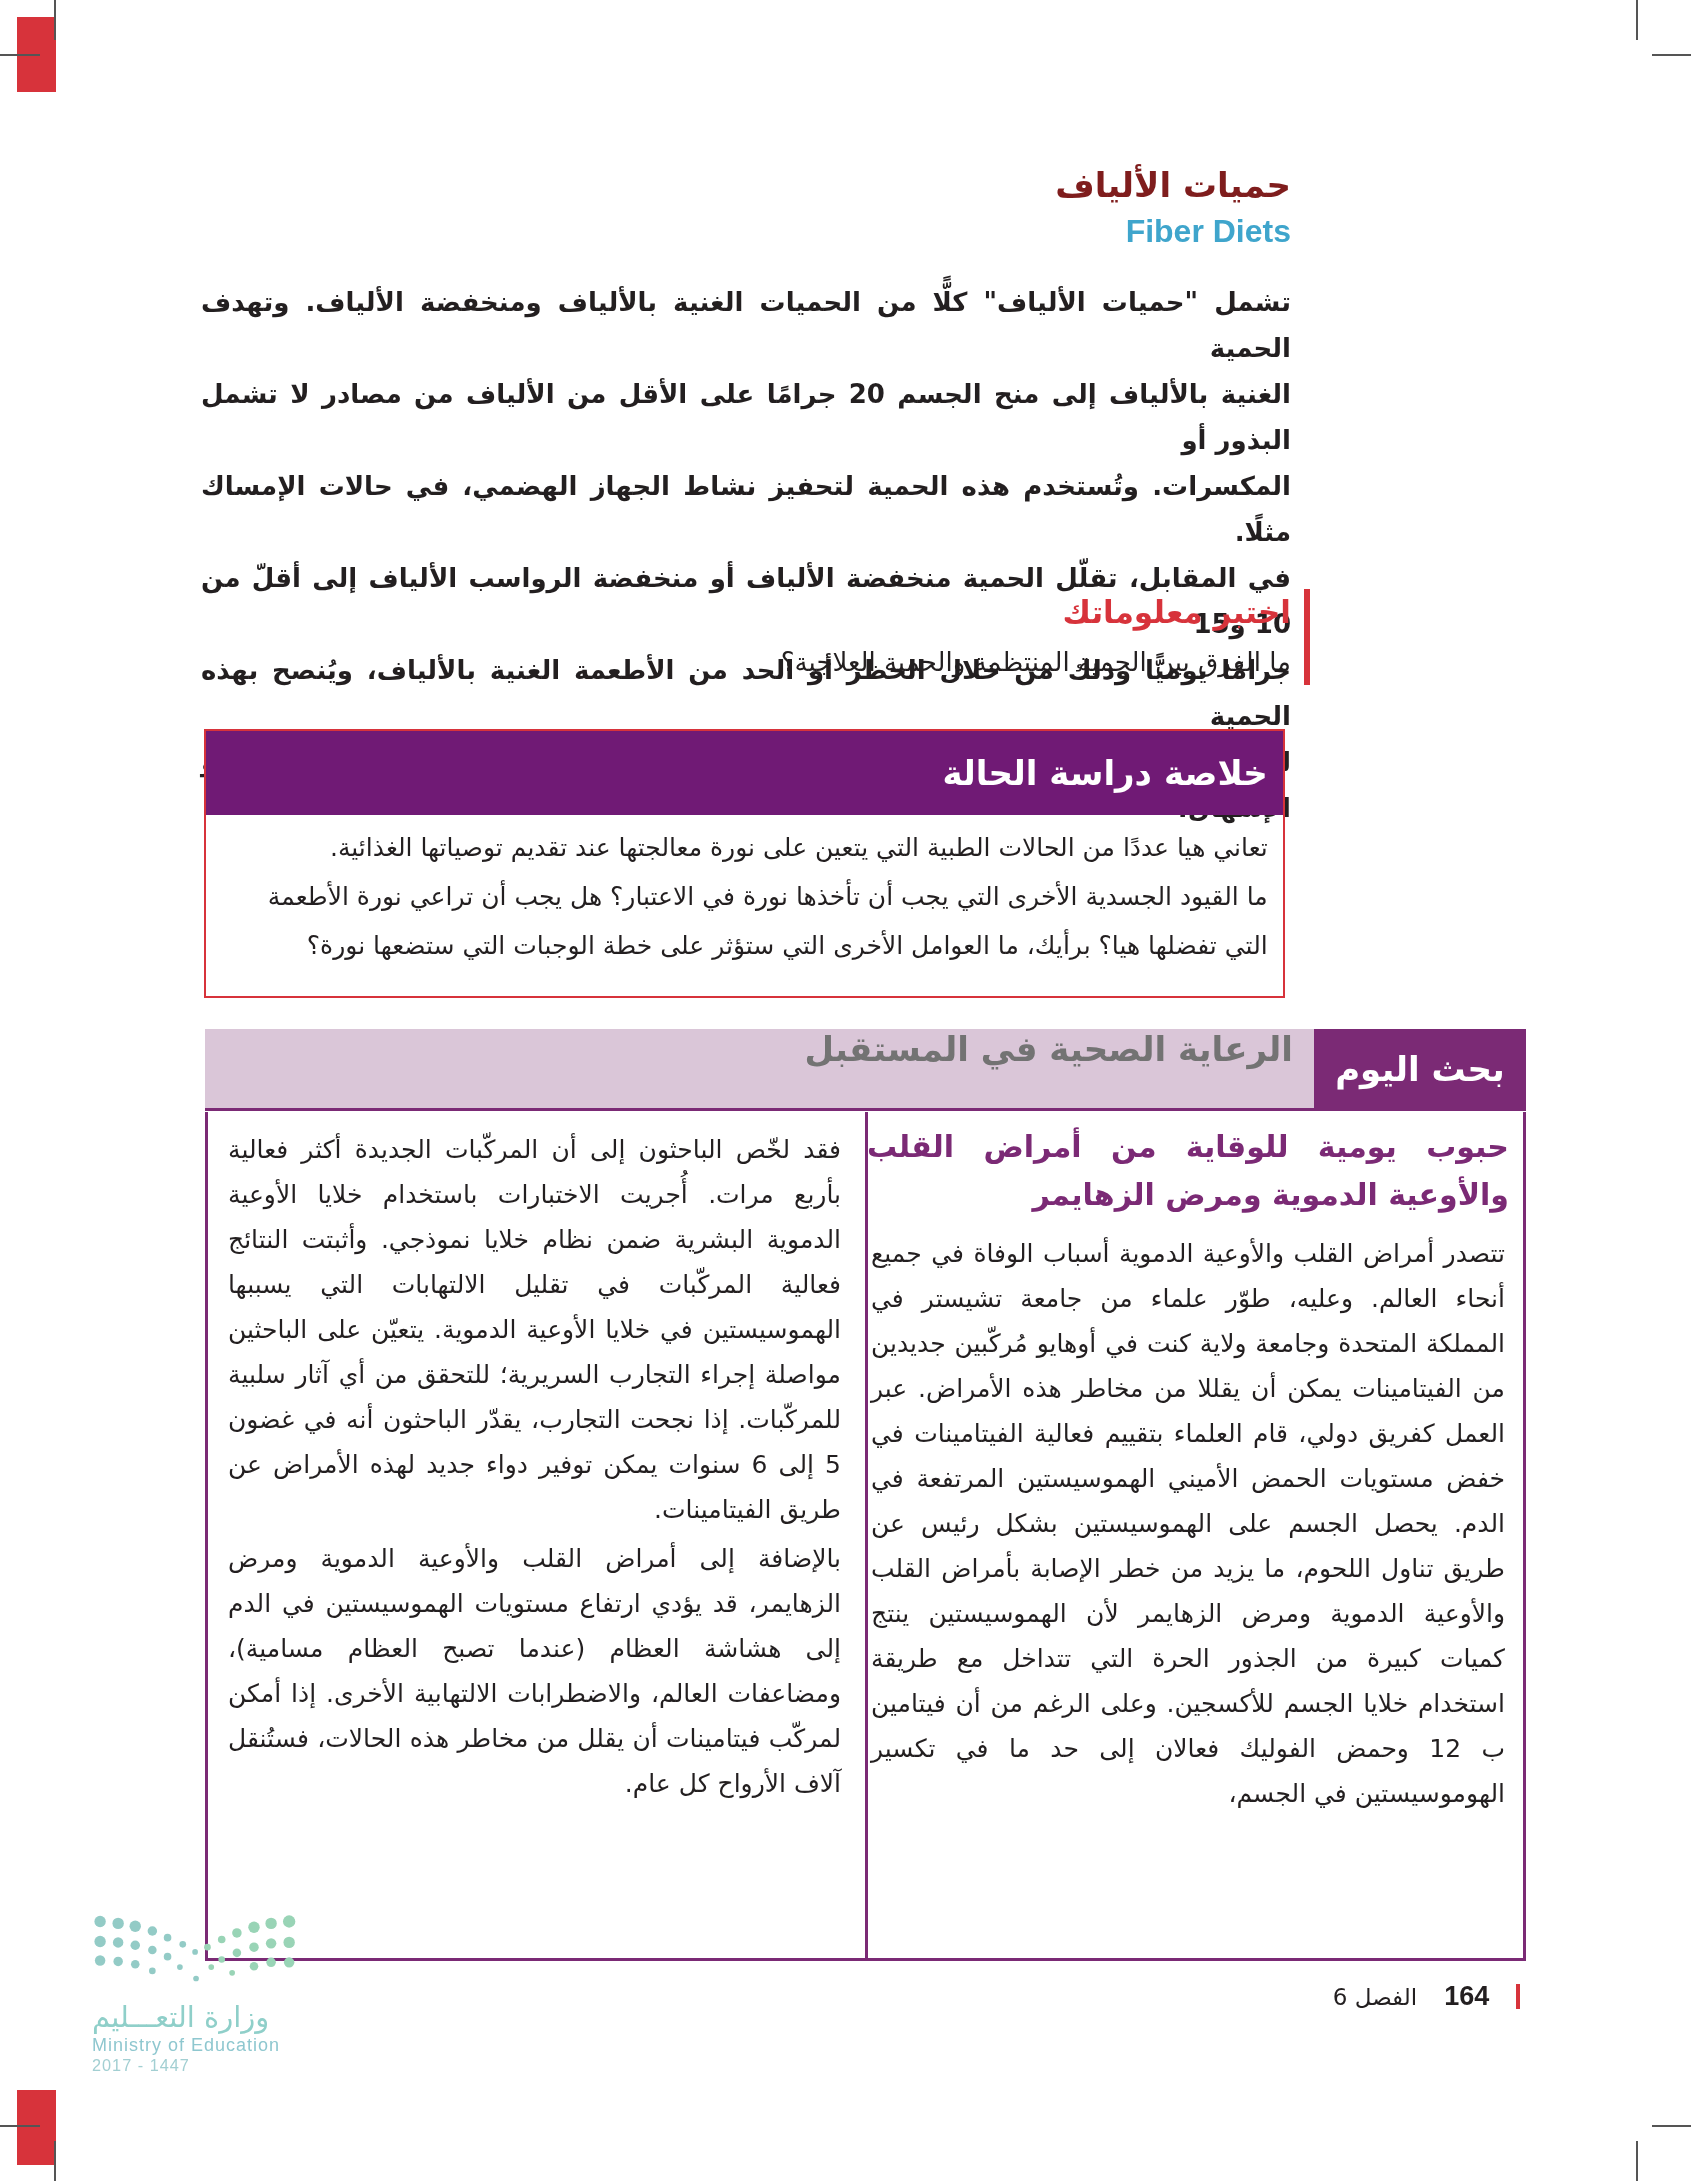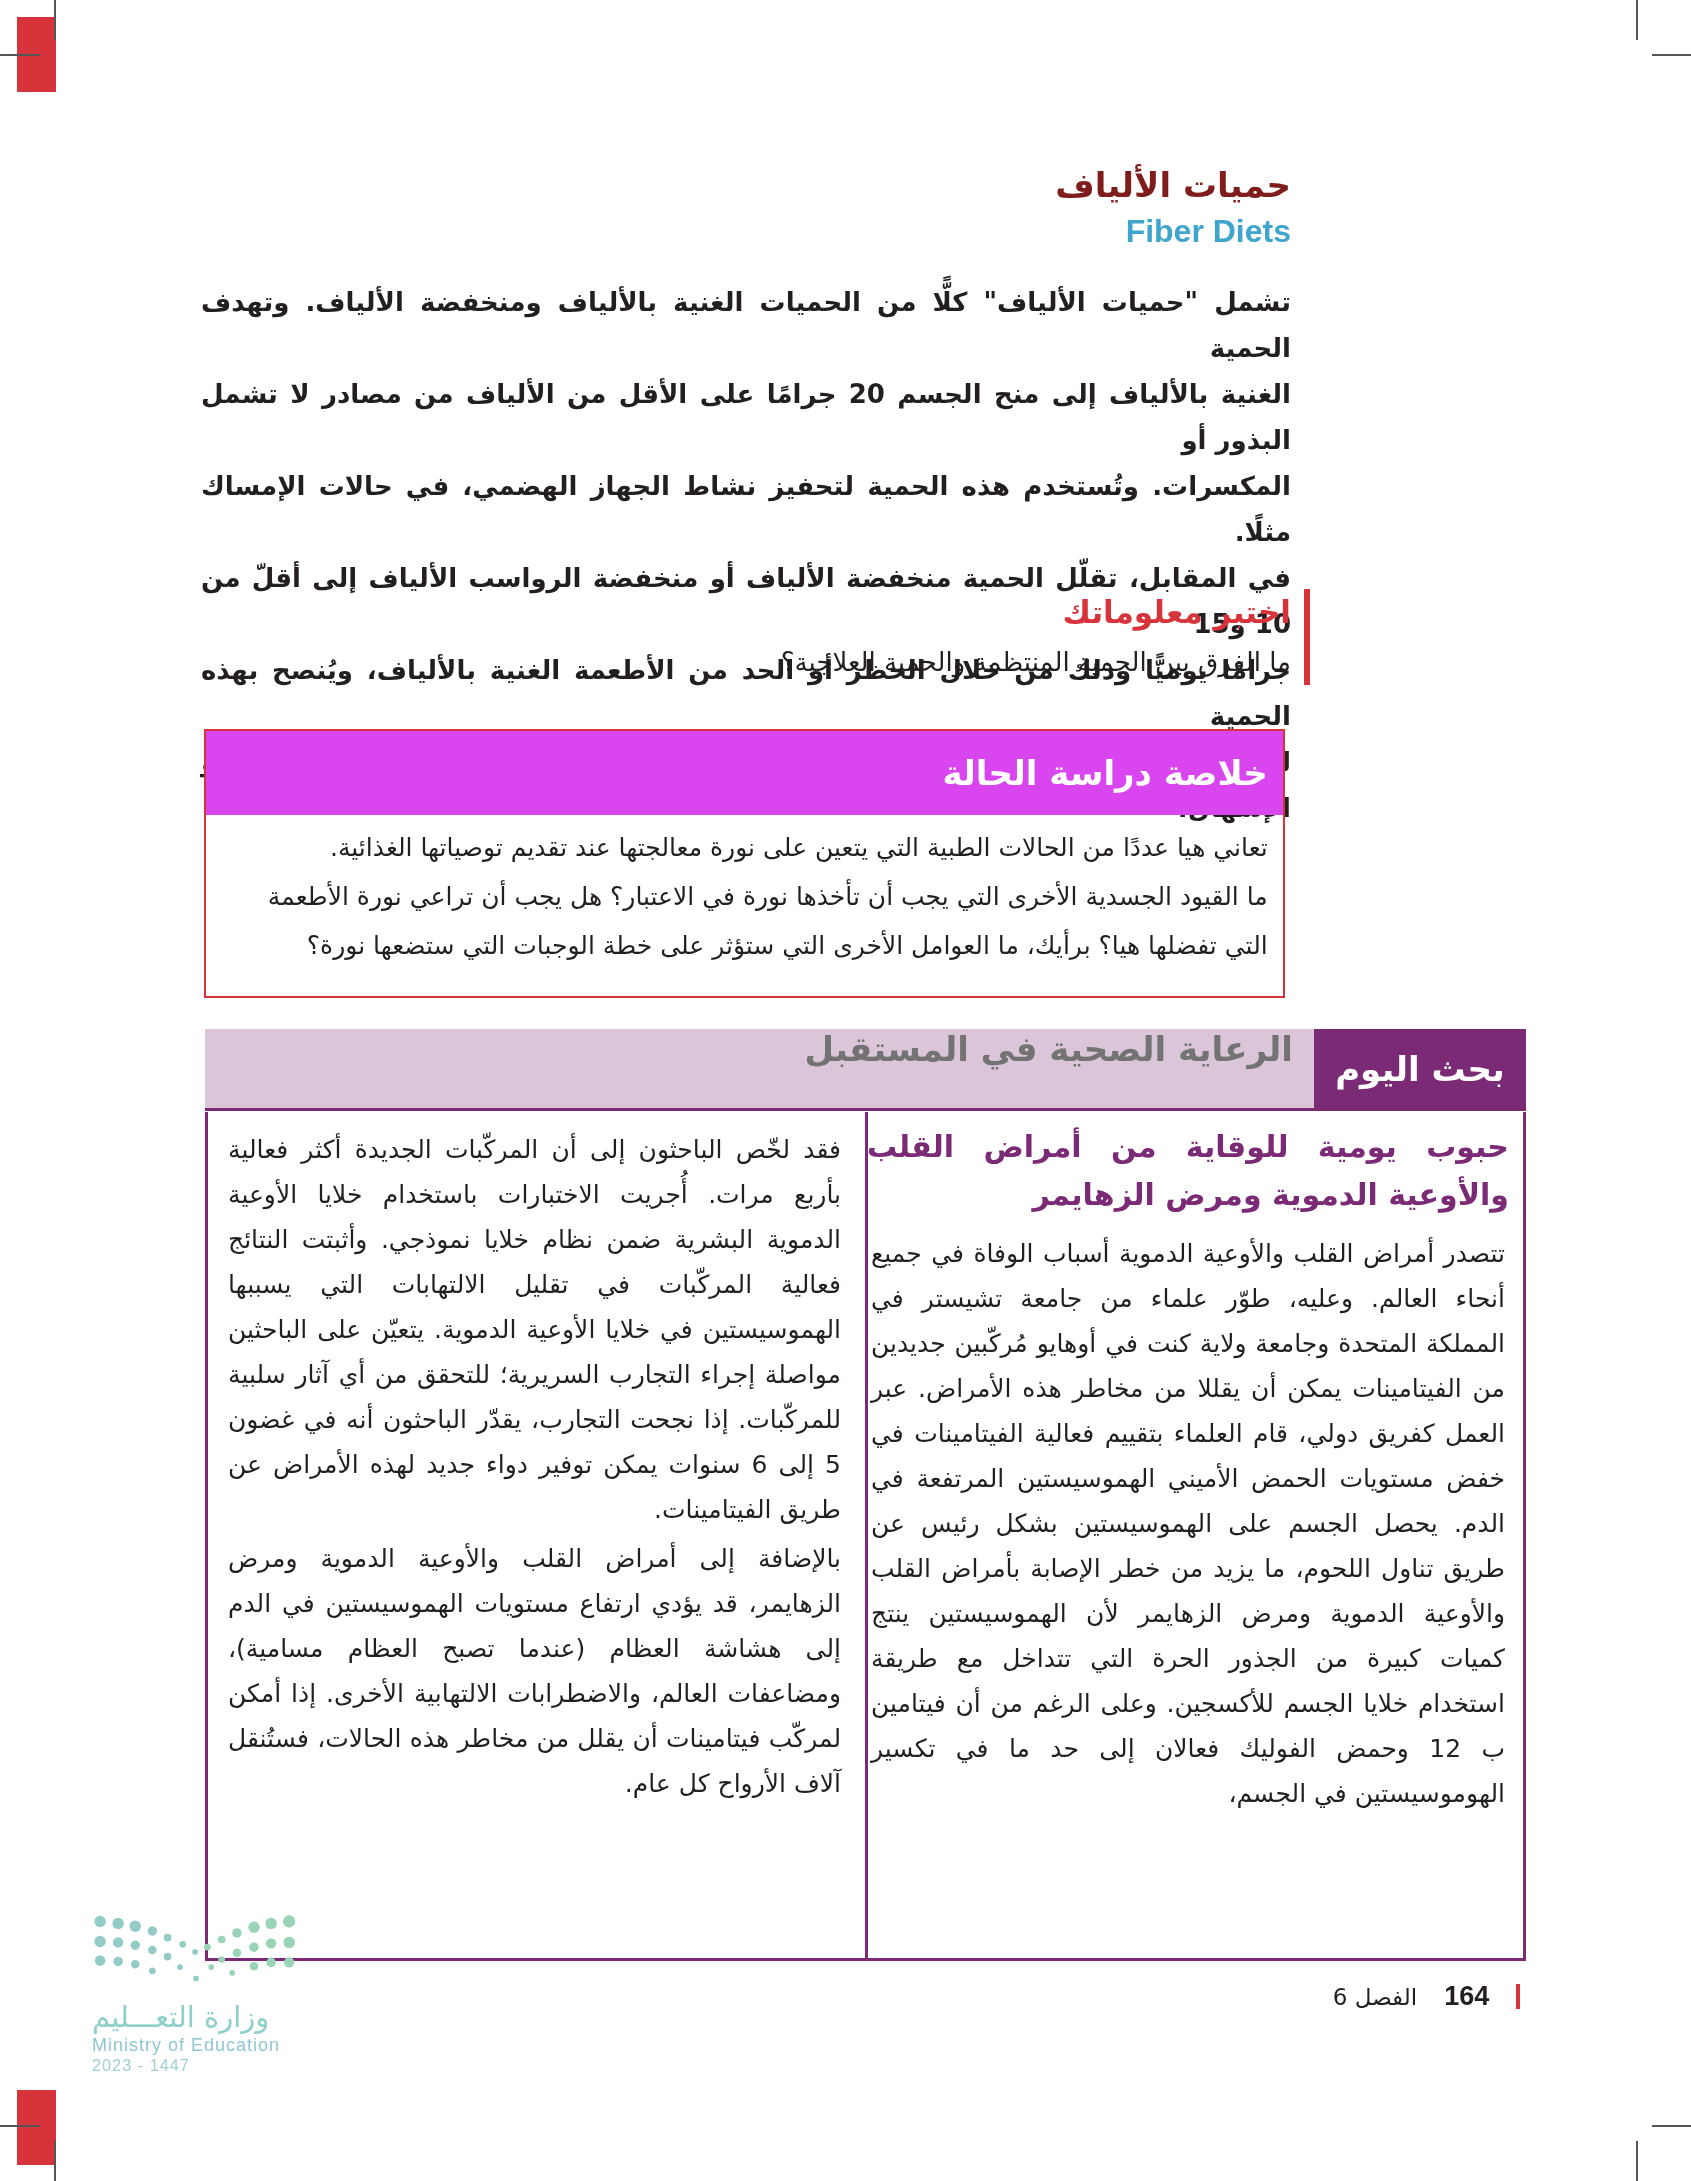--- a/index.html
+++ b/index.html
@@ -32,21 +32,21 @@
   .tyk { position:absolute; right:401px; top:589px; width:860px; direction:rtl; }
   .tyk-bar { position:absolute; right:-19px; top:0; width:5.7px; height:96px; background:#d7333b; }
   .tyk-title { color:#d7333b; font-weight:bold; font-size:31px; line-height:46px; text-align:right; }
   .tyk-q { font-size:26px; line-height:46px; text-align:right; margin-top:3.8px; }
   
   .case {
     position:absolute; left:204px; top:729px; width:1081px; height:269px;
     border:2.9px solid #d7333b; box-sizing:border-box; direction:rtl;
   }
   .case-head {
-    background:#d946ef; height:84px; display:flex; align-items:center;
+    background:#701a75; height:84px; display:flex; align-items:center;
     padding:0 15.3px; color:#fff; font-weight:bold; font-size:34px;
   }
   .case-body { padding:7.6px 15.3px 0 15.3px; font-size:25px; line-height:49px; text-align:justify; text-align-last:right; }
   .case-body p { margin:0; }
   
   .research {
     position:absolute; left:205px; top:1029px; width:1321px; height:932px;
     direction:rtl; box-sizing:border-box;
   }
   .r-head {
@@ -190,21 +190,21 @@
         <circle cx="136" cy="50" r="3.5"></circle>
       <circle cx="207" cy="53" r="5.5"></circle>
         <circle cx="188" cy="53" r="5"></circle>
         <circle cx="170" cy="57" r="4.5"></circle>
         <circle cx="147" cy="64" r="3"></circle>
         <circle cx="125" cy="58" r="3"></circle>
     </g>
   </svg>
   <div class="logo-ar">وزارة التعـــليم</div>
   <div class="logo-en">Ministry of Education</div>
-  <div class="logo-year">2023 - 1447</div>
+  <div class="logo-year">2017 - 1447</div>
 </div>
 
 <div class="footer">
   <div class="footer-bar"></div>
   <span class="page-num">164</span>
   <span class="chapter">الفصل 6</span>
 </div>
 
 
 </body></html>

